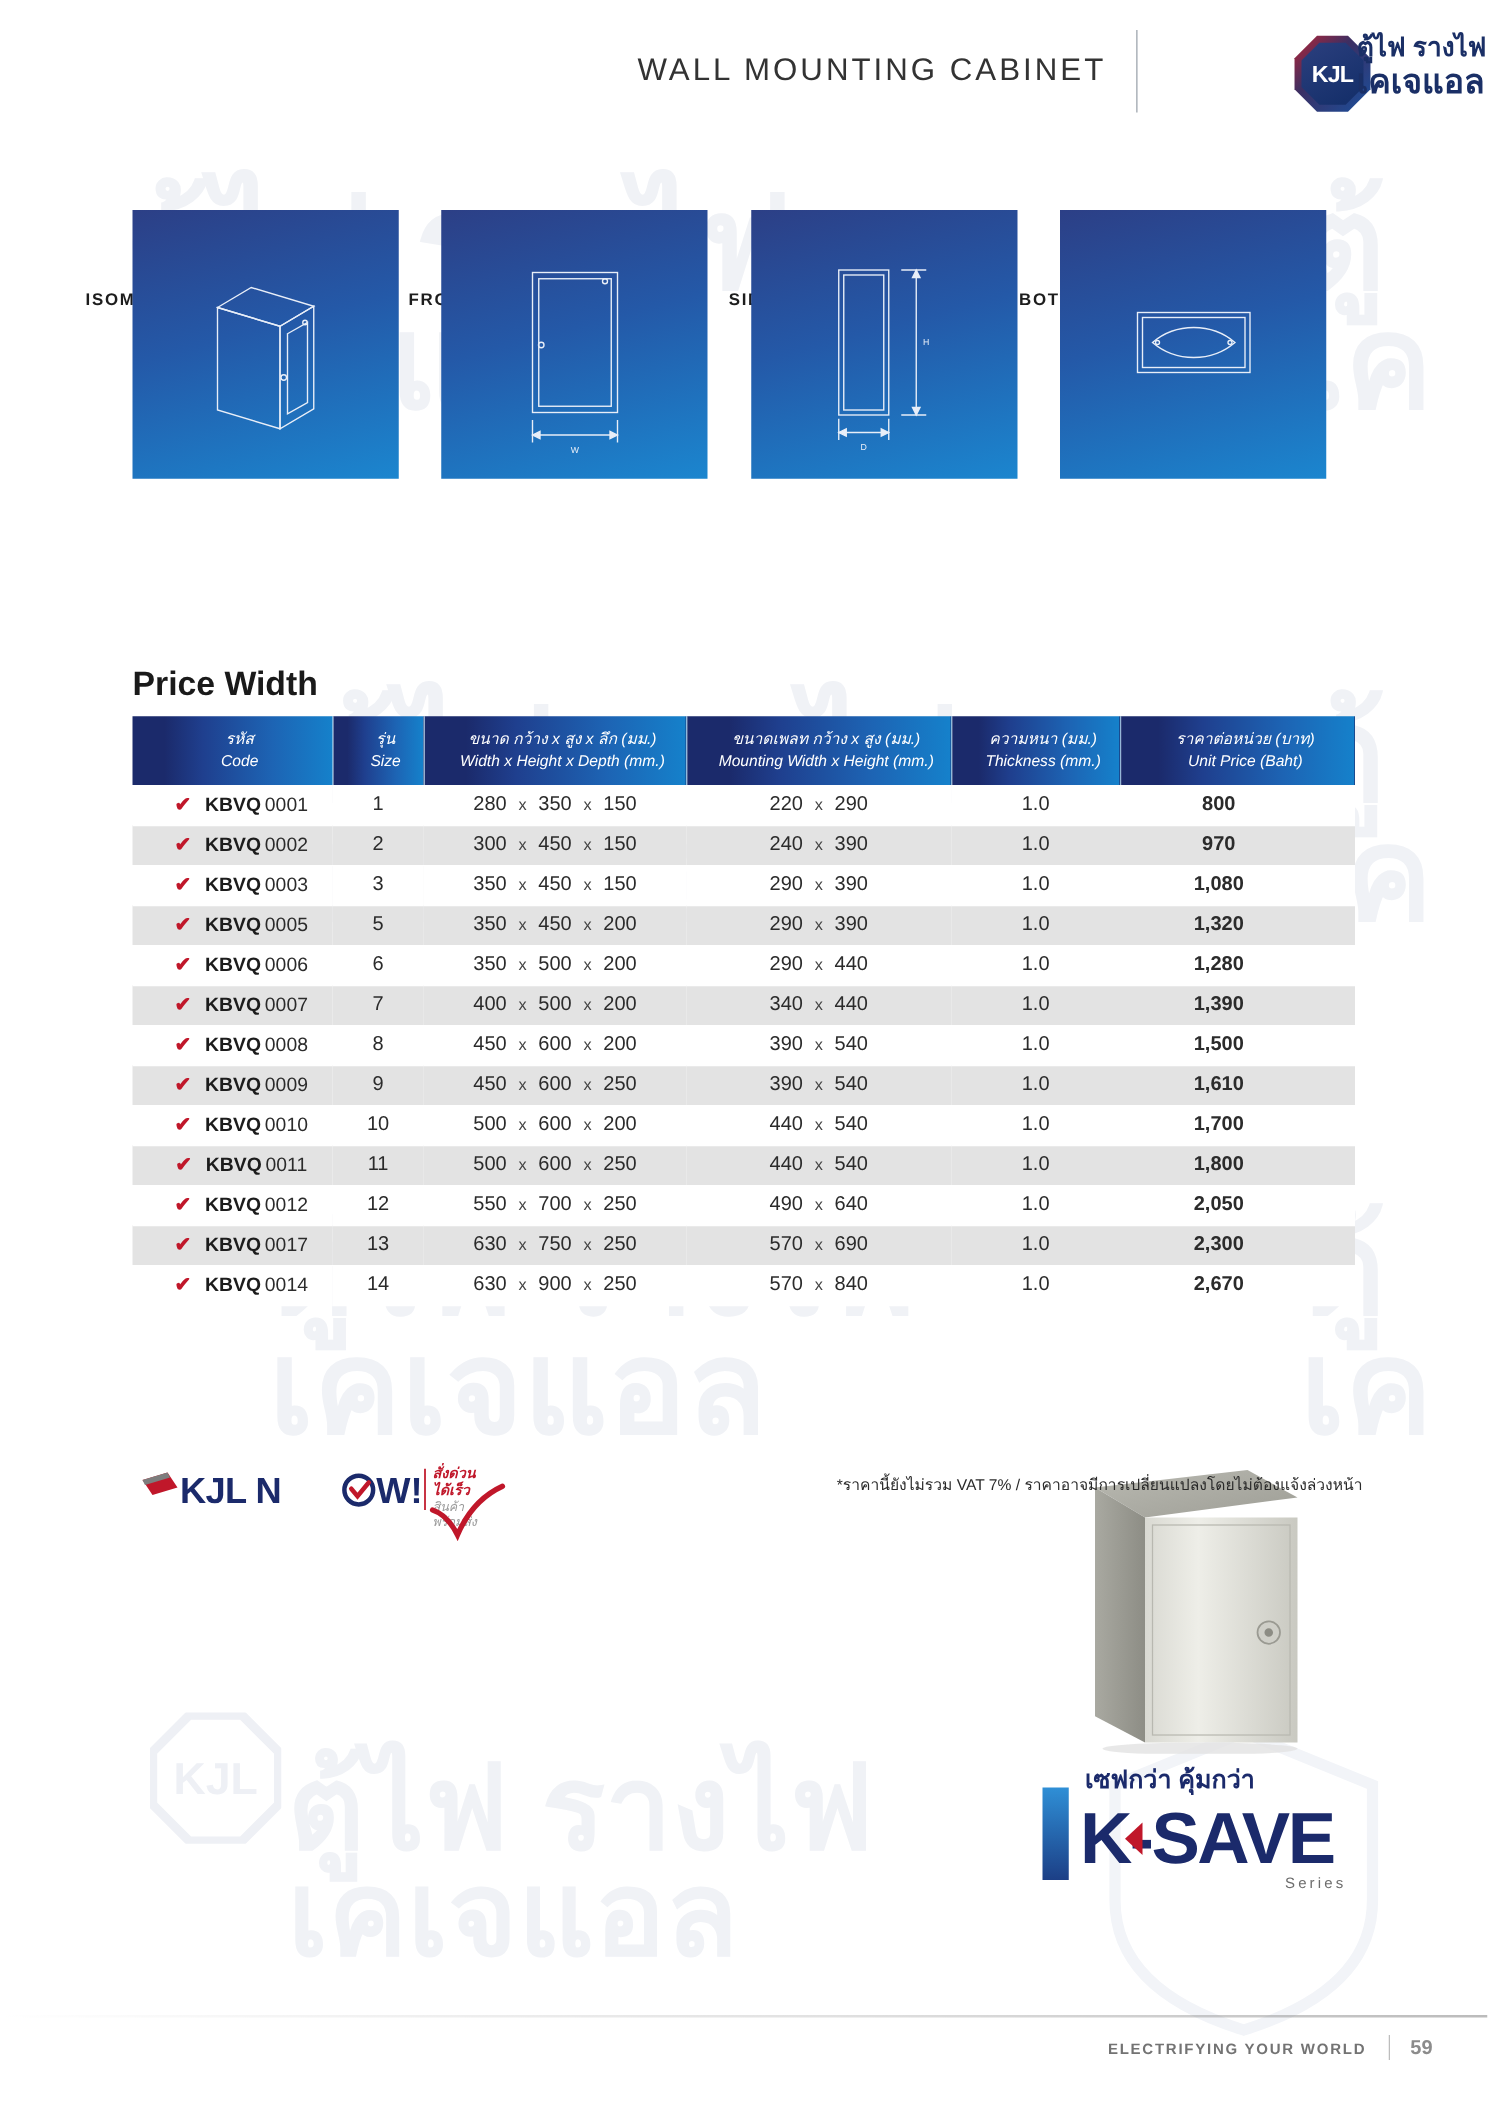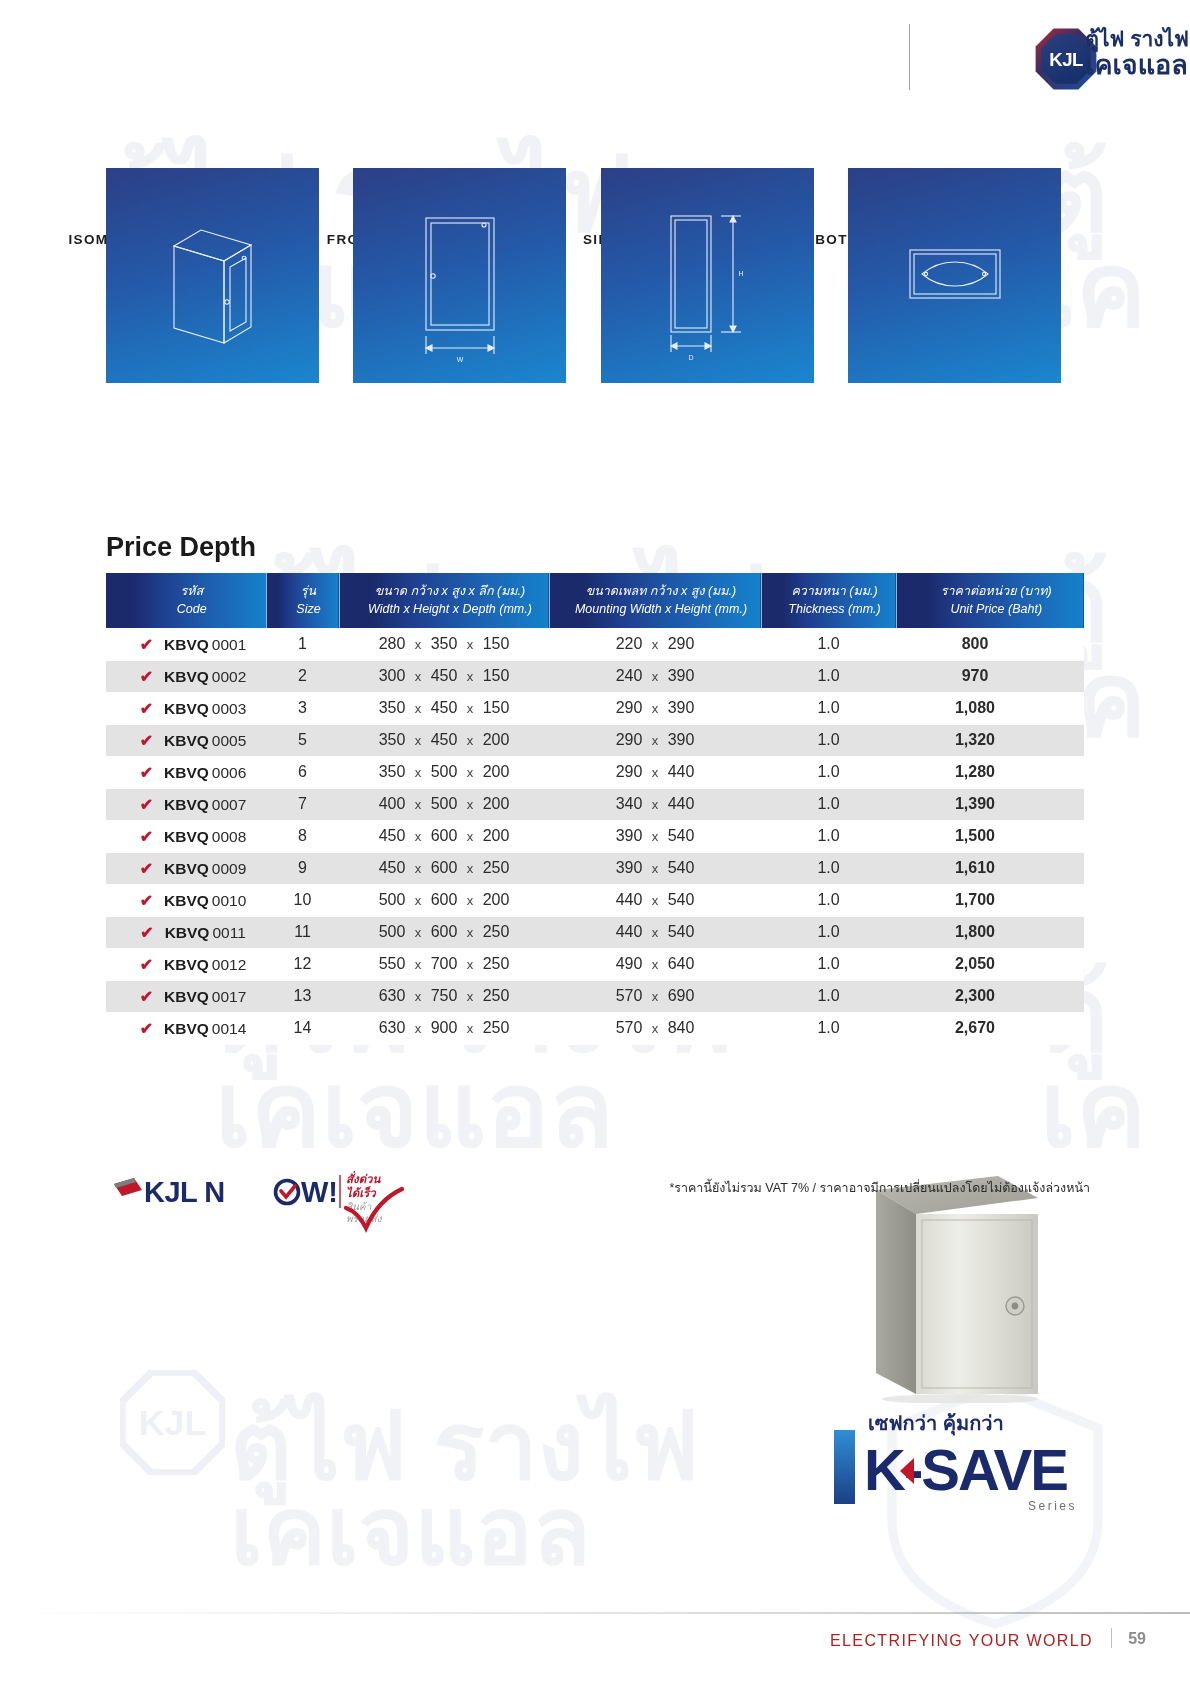--- a/index.html
+++ b/index.html
@@ -139,21 +139,21 @@
   .ksave { position: absolute; left: 832px; top: 1408px; z-index: 6; }
 
   
   .footer-line {
     position: absolute; left: 0; top: 1612px; width: 1190px; height: 2px;
     background: linear-gradient(90deg, rgba(180,180,180,0) 0%, rgba(170,170,170,0.35) 55%, rgba(120,120,120,0.5) 100%);
     z-index: 4;
   }
   .footer-text {
     position: absolute; right: 97px; top: 1632px;
-    font-size: 16px; letter-spacing: 1.4px; color: #b91c1c; font-weight: 400; z-index: 6;
+    font-size: 12px; letter-spacing: 1.4px; color: #737373; font-weight: 700; z-index: 6;
   }
   .footer-sep {
     position: absolute; right: 78px; top: 1628px; width: 1px; height: 20px;
     background: #bdbdbd; z-index: 6;
   }
   .footer-page {
     position: absolute; right: 44px; top: 1630px;
     font-size: 16px; color: #8c8c8c; font-weight: 700; z-index: 6;
   }
 </style>
@@ -178,20 +178,21 @@
 <svg class="wm-oct" viewBox="0 0 100 100">
   <polygon points="30,2 70,2 98,30 98,70 70,98 30,98 2,70 2,30" fill="none" stroke="#eef0f5" stroke-width="7"></polygon>
   <text x="50" y="62" font-size="34" font-family="Liberation Sans, sans-serif" font-weight="700" fill="#eef0f5" text-anchor="middle">KJL</text>
 </svg>
 
 <svg class="wm-shield" viewBox="0 0 230 250">
   <path d="M115 6 L218 48 L218 140 Q218 212 115 244 Q12 212 12 140 L12 48 Z" fill="none" stroke="#f2f4f8" stroke-width="9"></path>
 </svg>
 
 <div class="header">
+  <div class="header-title">WALL MOUNTING CABINET</div>
   <div class="header-divider"></div>
 
   <svg class="logo-wrap" viewBox="0 0 100 100">
     <defs>
       <linearGradient id="octg" x1="0" y1="0" x2="1" y2="1">
         <stop offset="0%" stop-color="#b72435"></stop>
         <stop offset="40%" stop-color="#3b2f63"></stop>
         <stop offset="100%" stop-color="#1a4f9c"></stop>
       </linearGradient>
       <linearGradient id="inng" x1="0" y1="0" x2="0.6" y2="1">
@@ -273,21 +274,21 @@
         <circle cx="136" cy="106" r="1.6"></circle>
       </g>
     </svg>
   </div>
 </div>
 <div class="tile-caption cap1">ISOMATIC</div>
 <div class="tile-caption cap2">FRONT</div>
 <div class="tile-caption cap3">SIDE</div>
 <div class="tile-caption cap4">BOTTOM</div>
 
-<div class="price-title">Price Depth</div>
+<div class="price-title">Price Width</div>
 
 <table class="pricetable">
   <colgroup>
     <col style="width:160px">
       <col style="width:73px">
       <col style="width:210px">
     <col style="width:212px">
       <col style="width:135px">
       <col style="width:188px">
   </colgroup>

